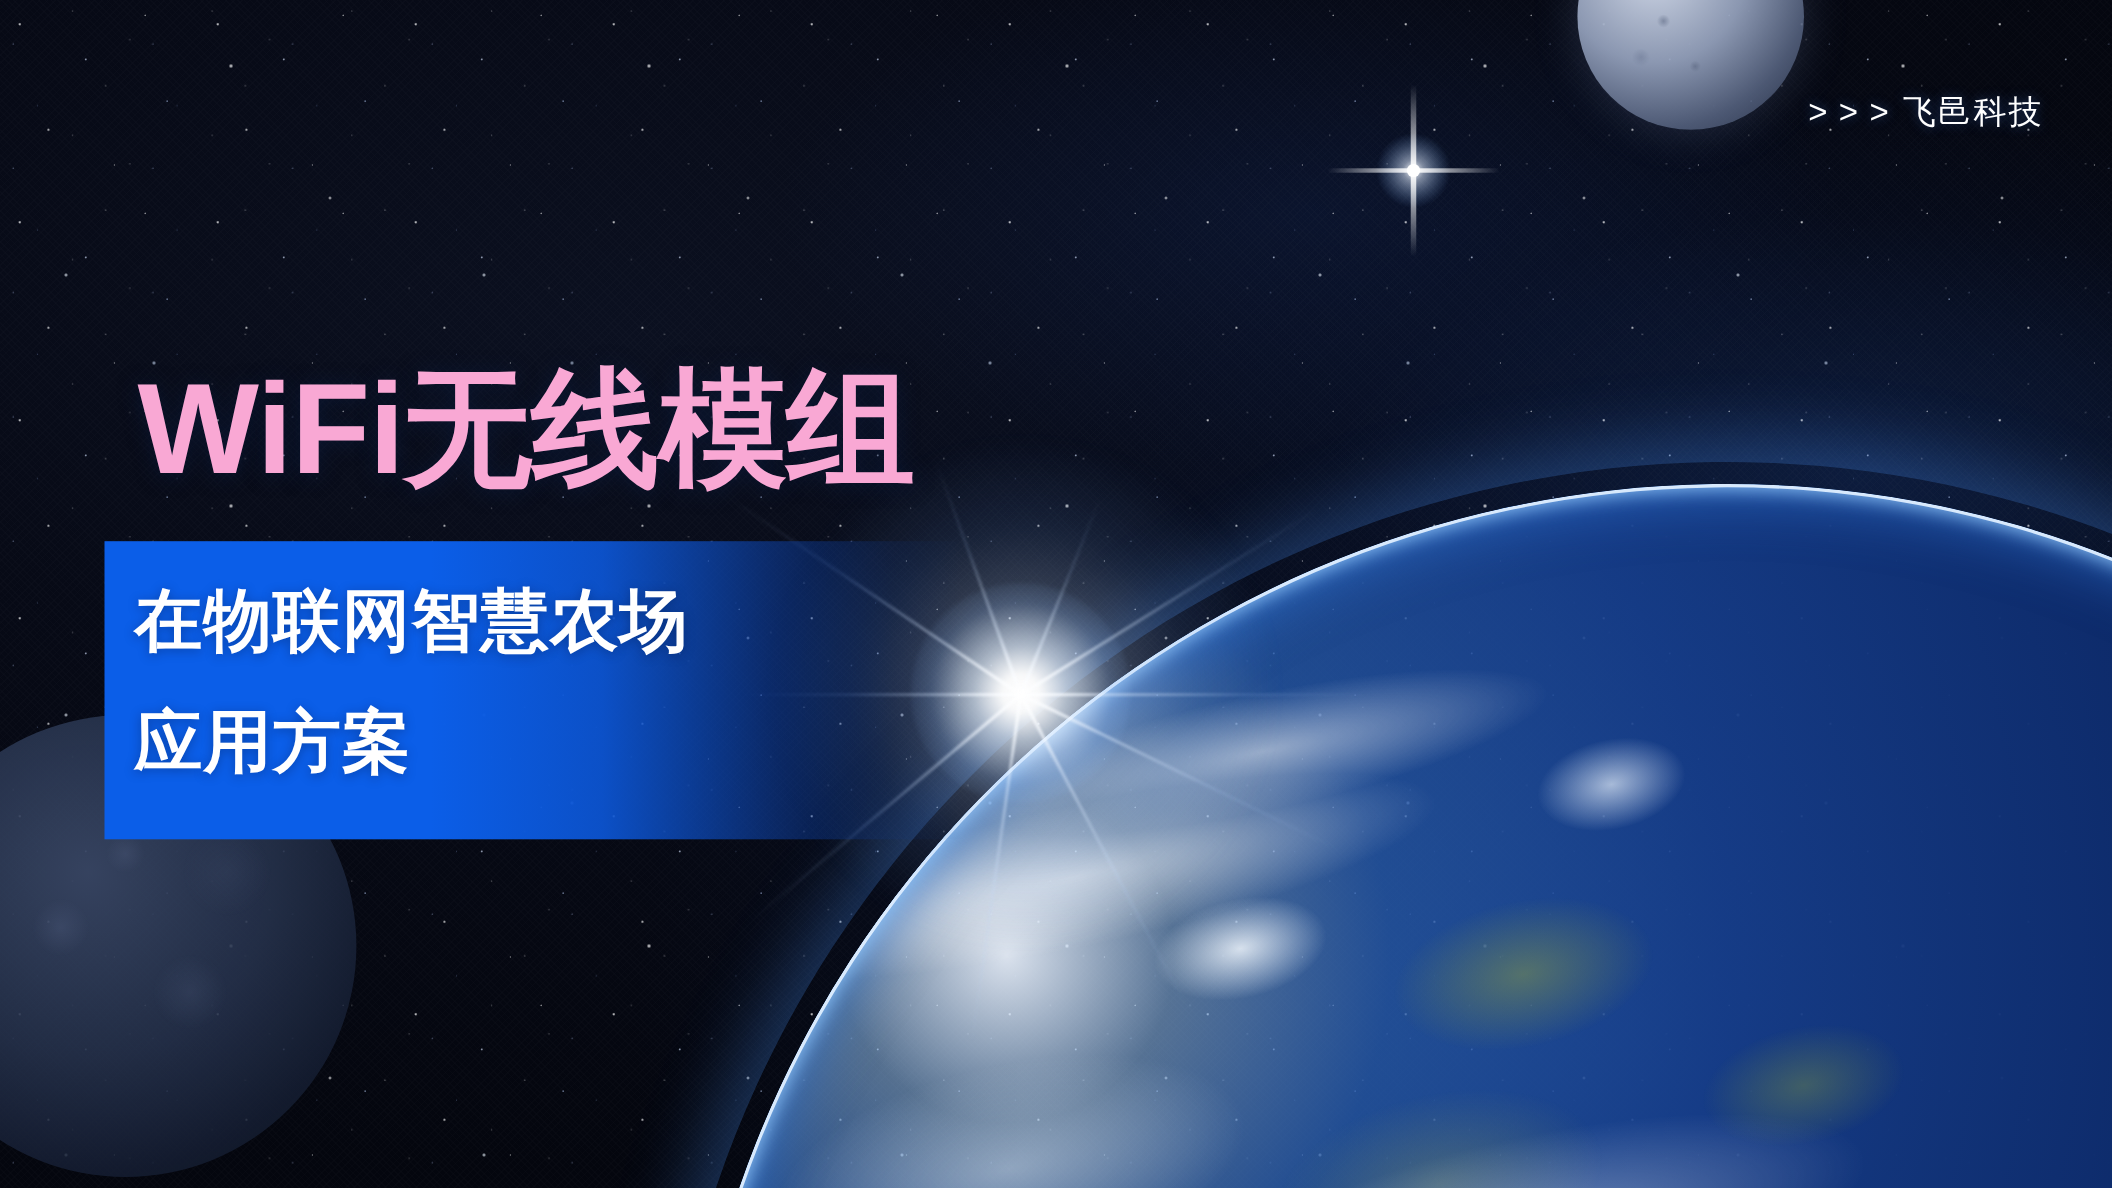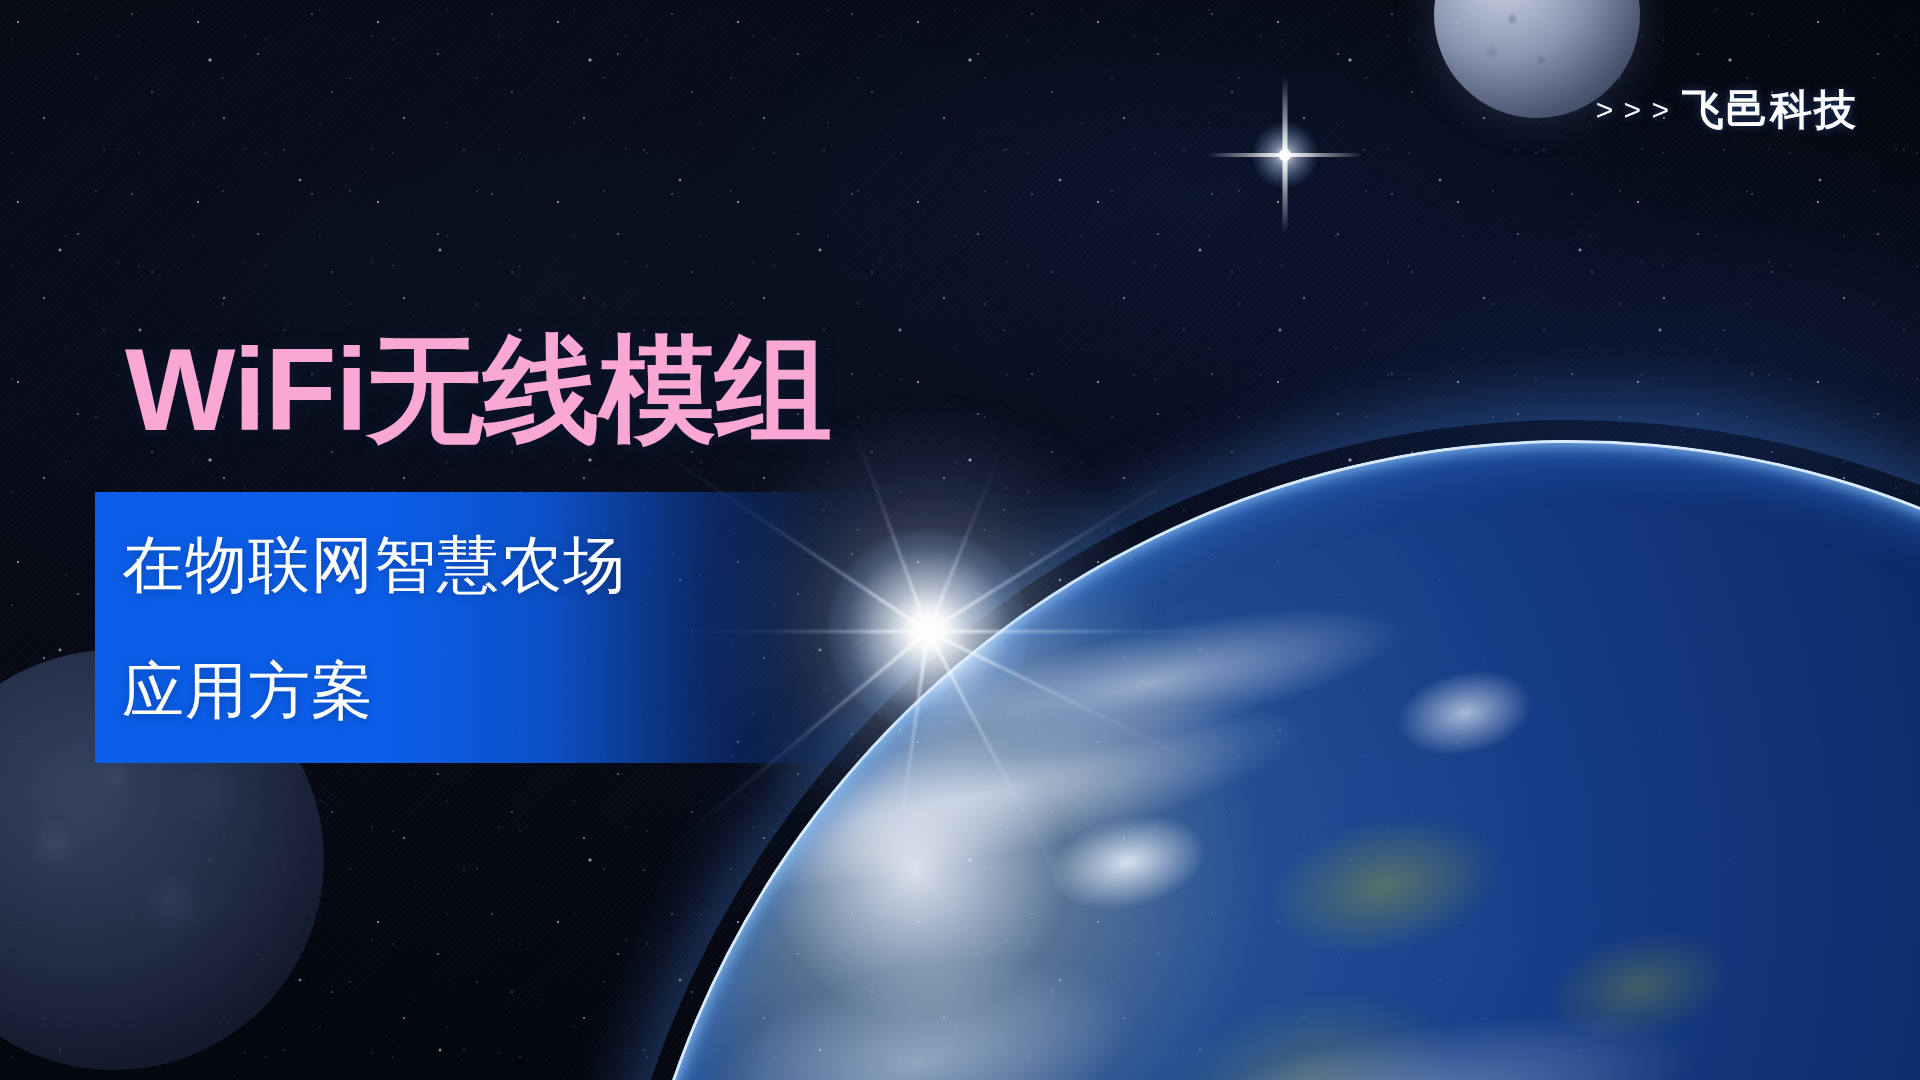--- a/index.html
+++ b/index.html
@@ -200,21 +200,21 @@
     position:absolute;
     right:62px; top:82px;
     display:flex; align-items:center;
     color:#ffffff;
     font-size:34px;
     letter-spacing:1px;
     text-shadow:0 0 10px rgba(60,110,200,0.5);
     white-space:nowrap;
   }
   .brand .chev { margin-right:12px; font-weight:400; font-size:30px; }
-  .brand .brand-name { font-weight:700; font-size:42px; letter-spacing:2px; }
+  .brand .brand-name { font-weight:400; font-size:30px; letter-spacing:2px; }
 
   
   .headline {
     position:absolute;
     left:125px; top:330px;
     color:#f9a8d4;
     font-size:117px;
     line-height:1.02;
     font-weight:700;
     letter-spacing:-1px;
@@ -232,29 +232,29 @@
         rgba(11,94,232,1) 38%,
         rgba(12,86,214,0.92) 58%,
         rgba(14,66,168,0.55) 78%,
         rgba(14,52,128,0.18) 92%,
         rgba(14,44,110,0) 100%);
   }
   .panel-line {
     position:absolute;
     left:27px;
     color:#fff;
-    font-weight:400;
+    font-weight:700;
     font-size:62px;
     line-height:1;
     letter-spacing:1px;
     white-space:nowrap;
     text-shadow:0 2px 10px rgba(0,20,60,0.35);
   }
   .panel-line-1 { top:42px; }
-  .panel-line-2 { top:168px; }
+  .panel-line-2 { top:152px; }
 
 </style>
 </head>
 <body>
 
 <div id="stage">
 
   <div class="space-base"></div>
   <div class="nebula"></div>
   <div class="stars stars-a"></div>

